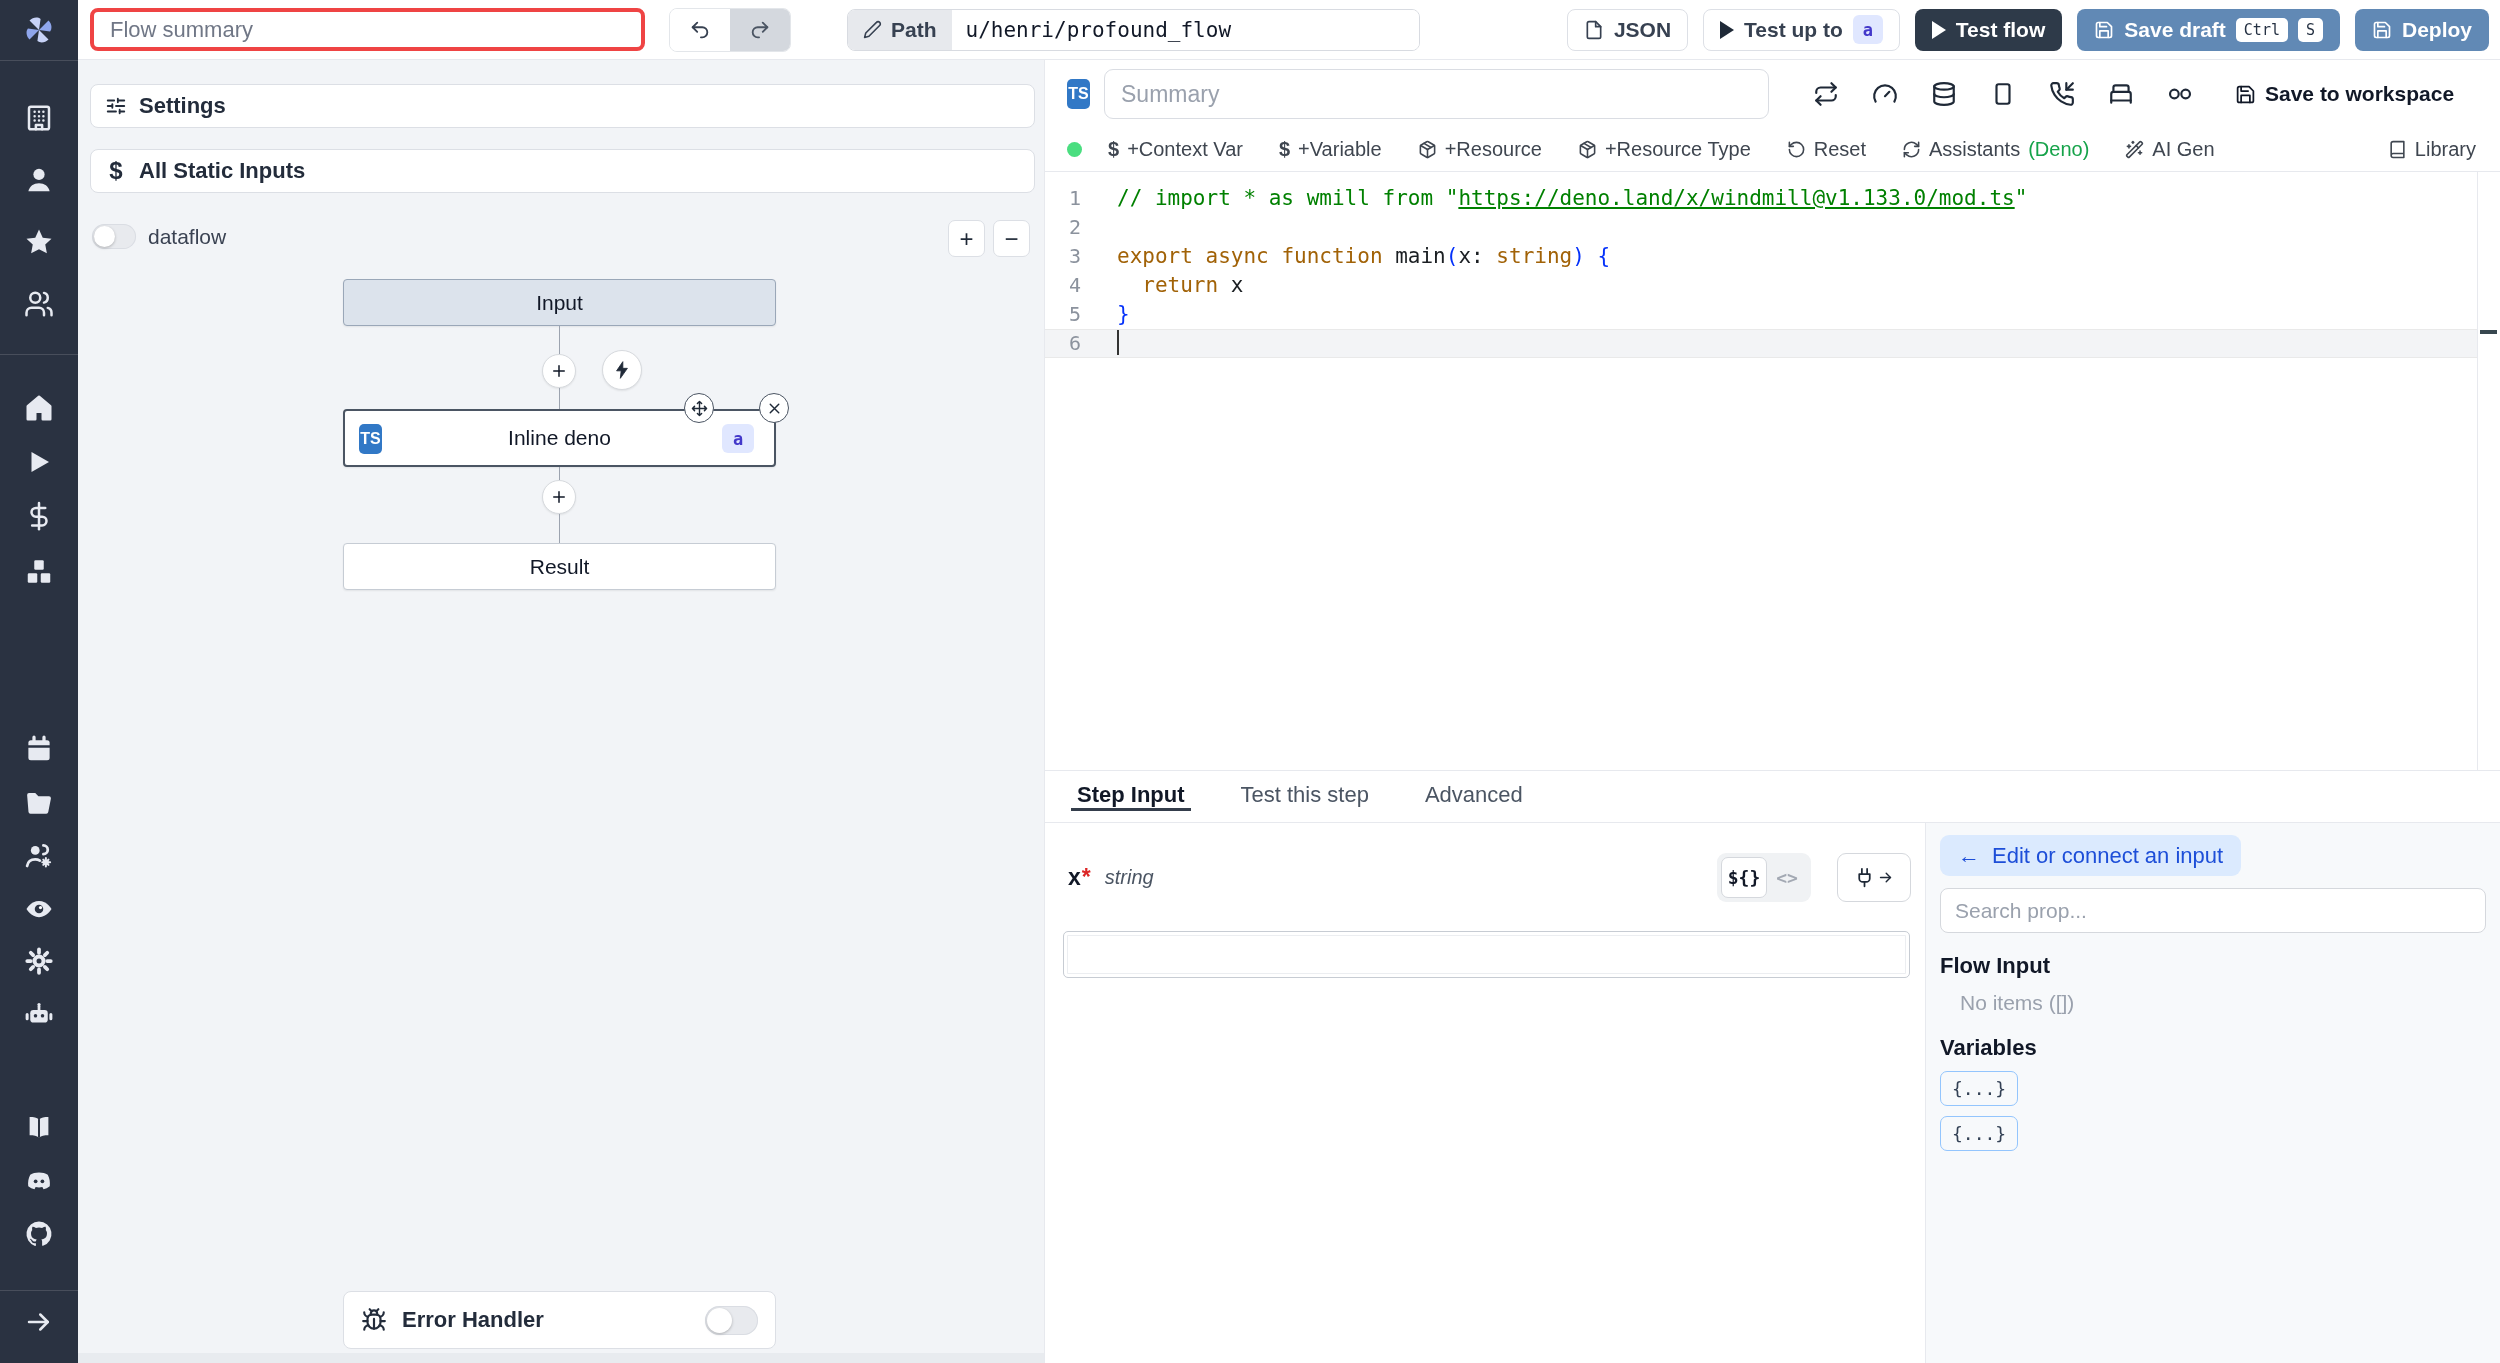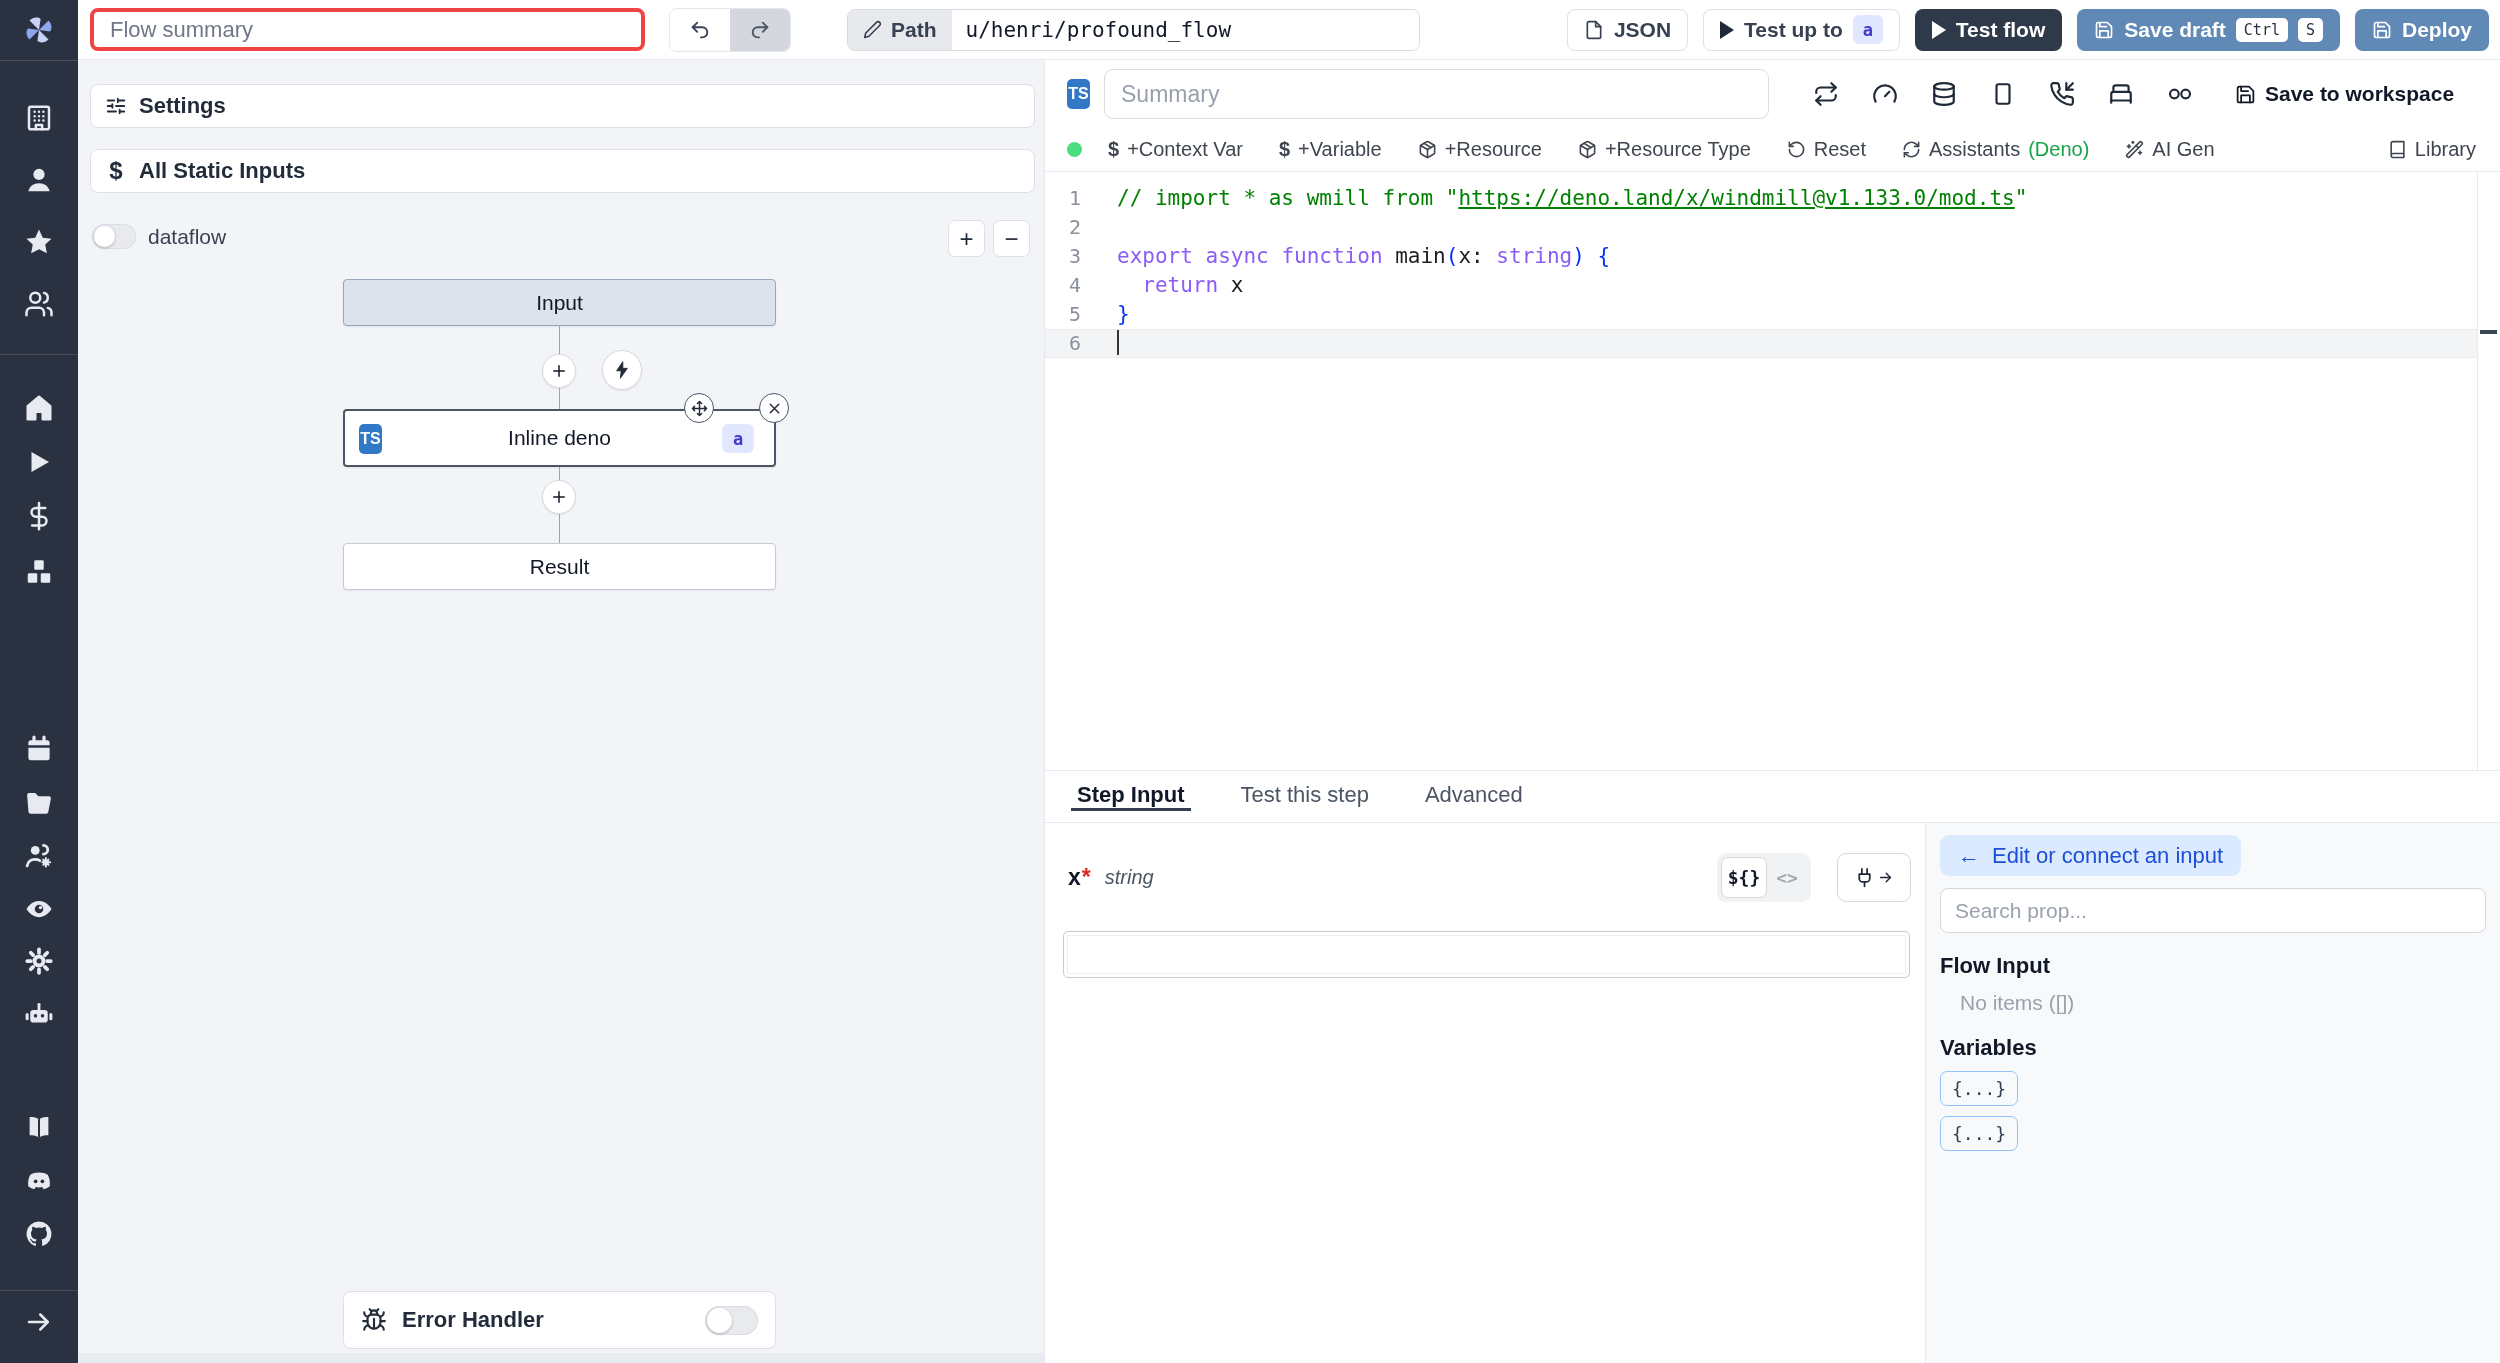--- a/index.html
+++ b/index.html
@@ -88,21 +88,21 @@
   .ed-toolbar svg { width:19px; height:19px; }
   .ed-toolbar .dollar { font-weight:600; font-size:20px; }
   .gdot { width:15px; height:15px; border-radius:50%; background:#4ade80; margin-right:-10px; }
   .deno-green { color:#16a34a; }
   .lib { margin-left:auto; }
   .code-area { position:relative; height:598px; padding-top:12px; font-family:"DejaVu Sans Mono", monospace; font-size:21px; }
   .code-line { display:flex; line-height:29px; height:29px; position:relative; }
   .code-line .ln { width:52px; padding-right:16px; text-align:right; color:#8b929d; font-size:20px; flex:0 0 52px; }
   .code-line .lc { white-space:pre; padding-left:20px; color:#1b1f23; }
   .cm { color:#008000; } .lk { color:#008000; text-decoration:underline; }
-  .kw { color:#8b5cf6; } .br { color:#0431fa; } .pl { color:#1b1f23; }
+  .kw { color:#a16207; } .br { color:#0431fa; } .pl { color:#1b1f23; }
   .code-line.current { background:#f3f4f6; box-shadow:inset 0 1px 0 #e9e9e9, inset 0 -1px 0 #e9e9e9; }
   .cursor { display:inline-block; width:2px; height:25px; background:#333; vertical-align:middle; margin-top:-3px; }
   .ovr-gutter { position:absolute; right:0; top:112px; width:23px; height:598px; border-left:1px solid #e7e9ee; background:#fff; }
   .ovr-gutter .mark { position:absolute; left:2px; top:158px; width:17px; height:4px; background:#37474f; }
 
   
   .bottom-panel { position:absolute; left:1045px; top:770px; width:1455px; height:593px; background:#fff; border-top:1px solid #e7e9ee; }
   .tabs { height:52px; border-bottom:1px solid #e7e9ee; display:flex; align-items:center; gap:44px; padding-left:26px; }
   .tab { display:flex; align-items:center; padding:0 6px; font-size:22px; color:#4b5563; border-bottom:3px solid transparent; cursor:pointer; }
   .tab.active { color:#111827; font-weight:700; border-bottom-color:#343d4b; }

